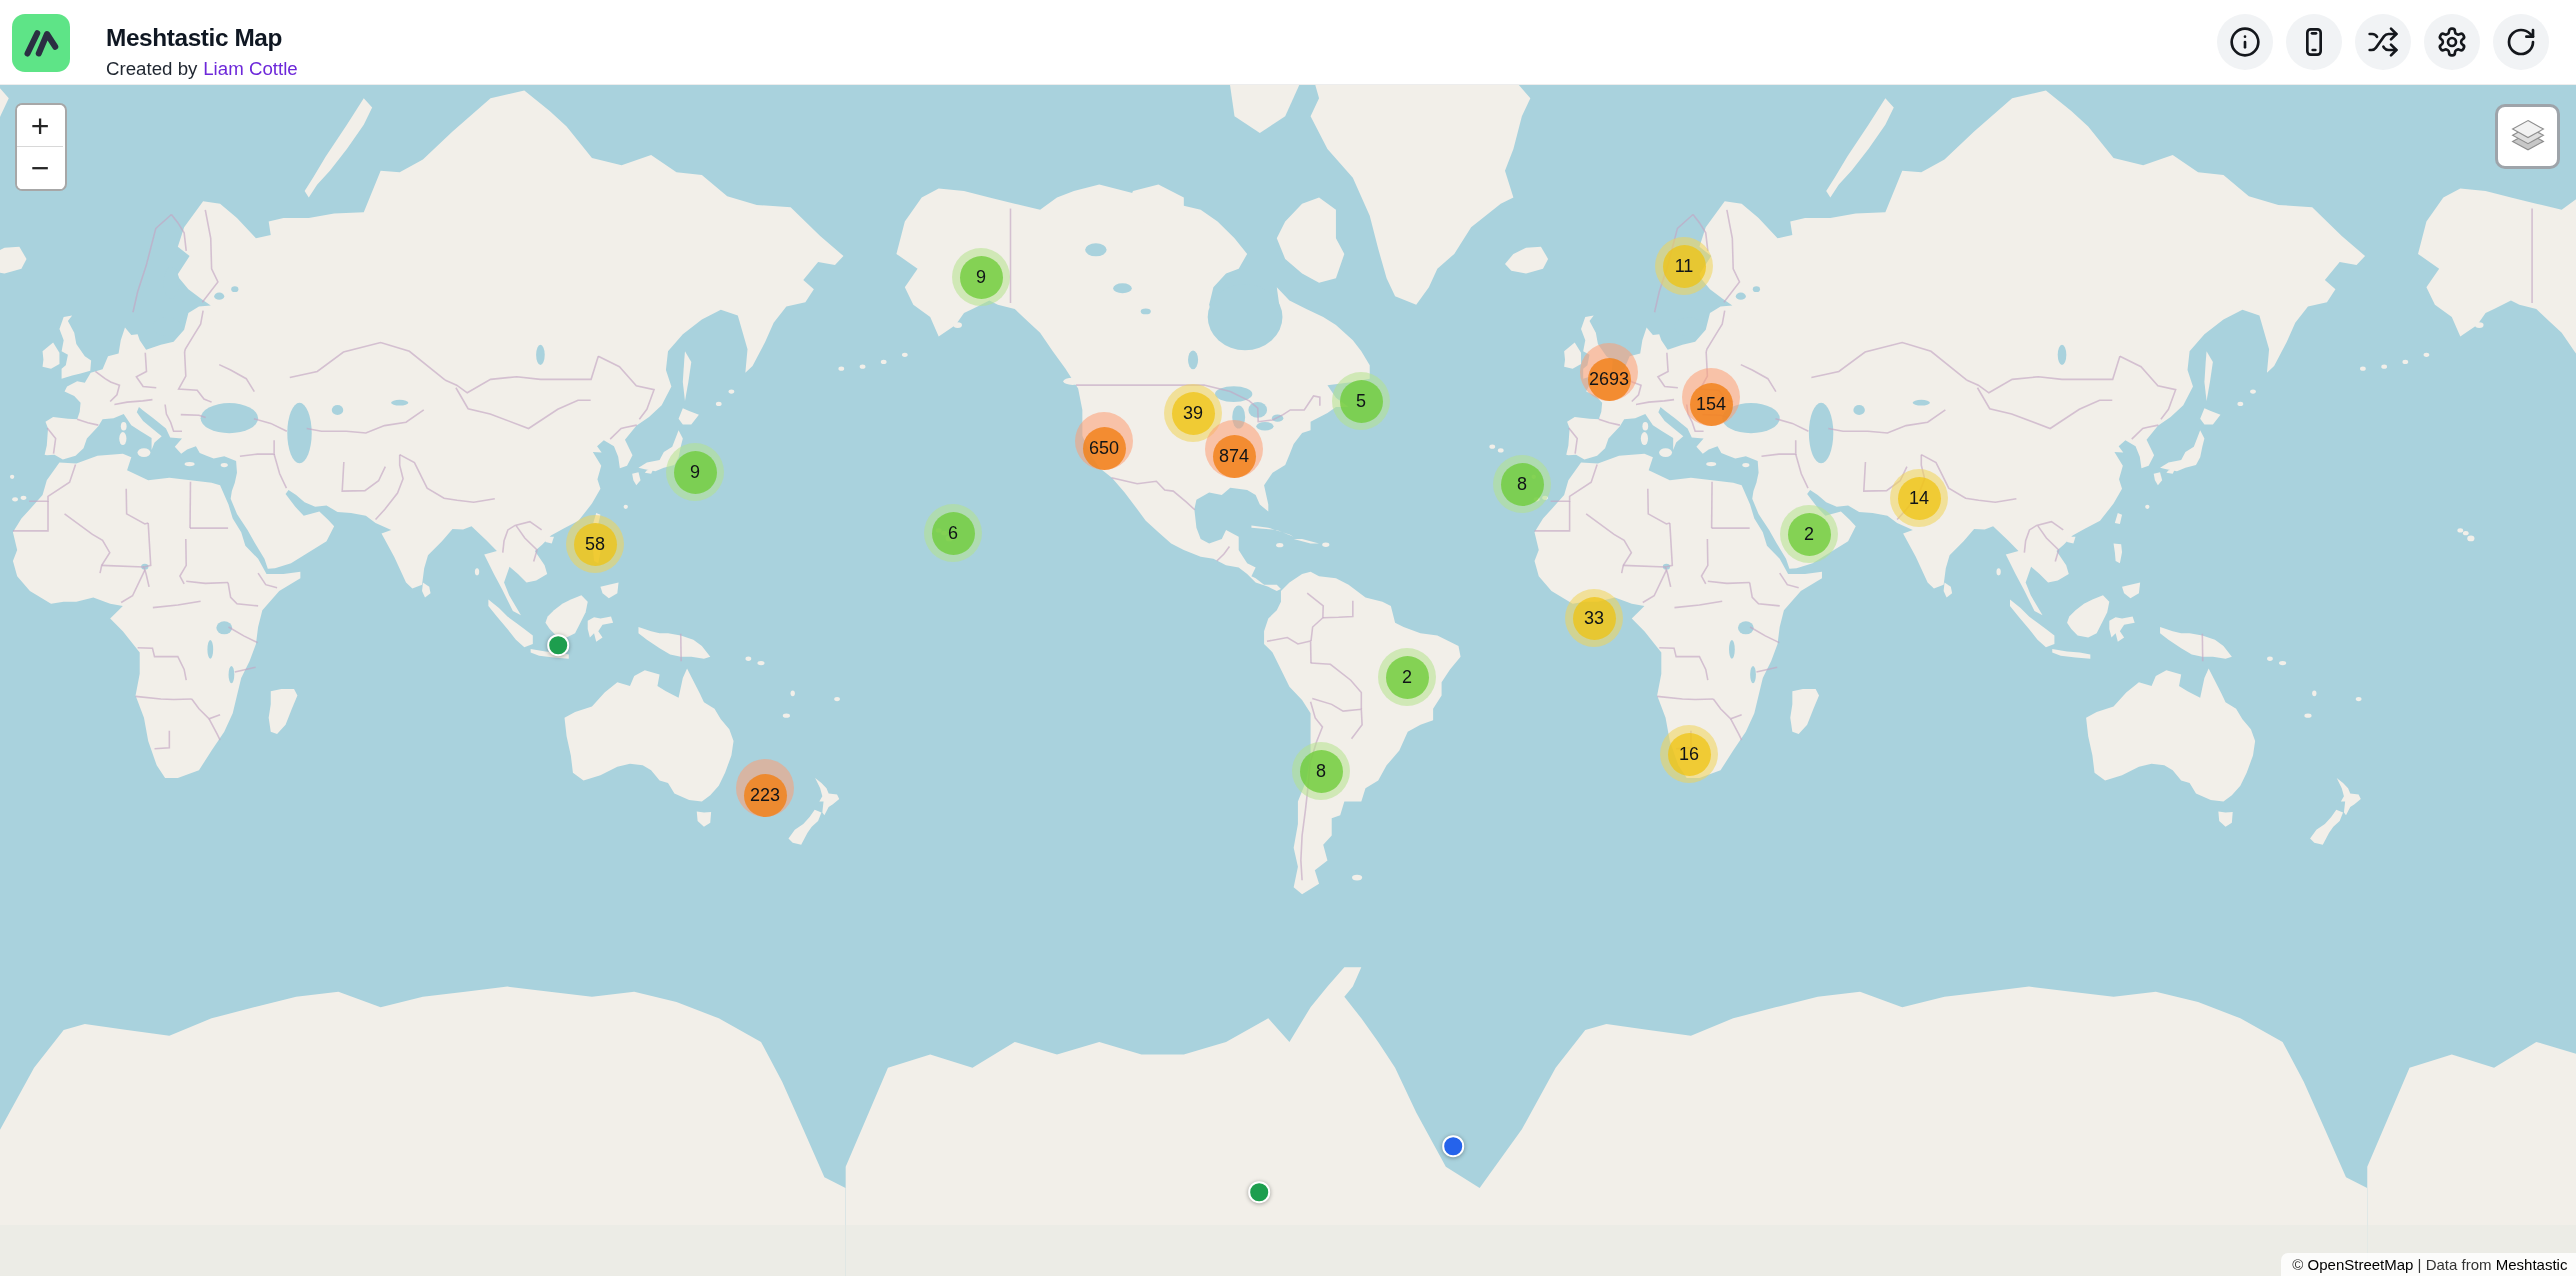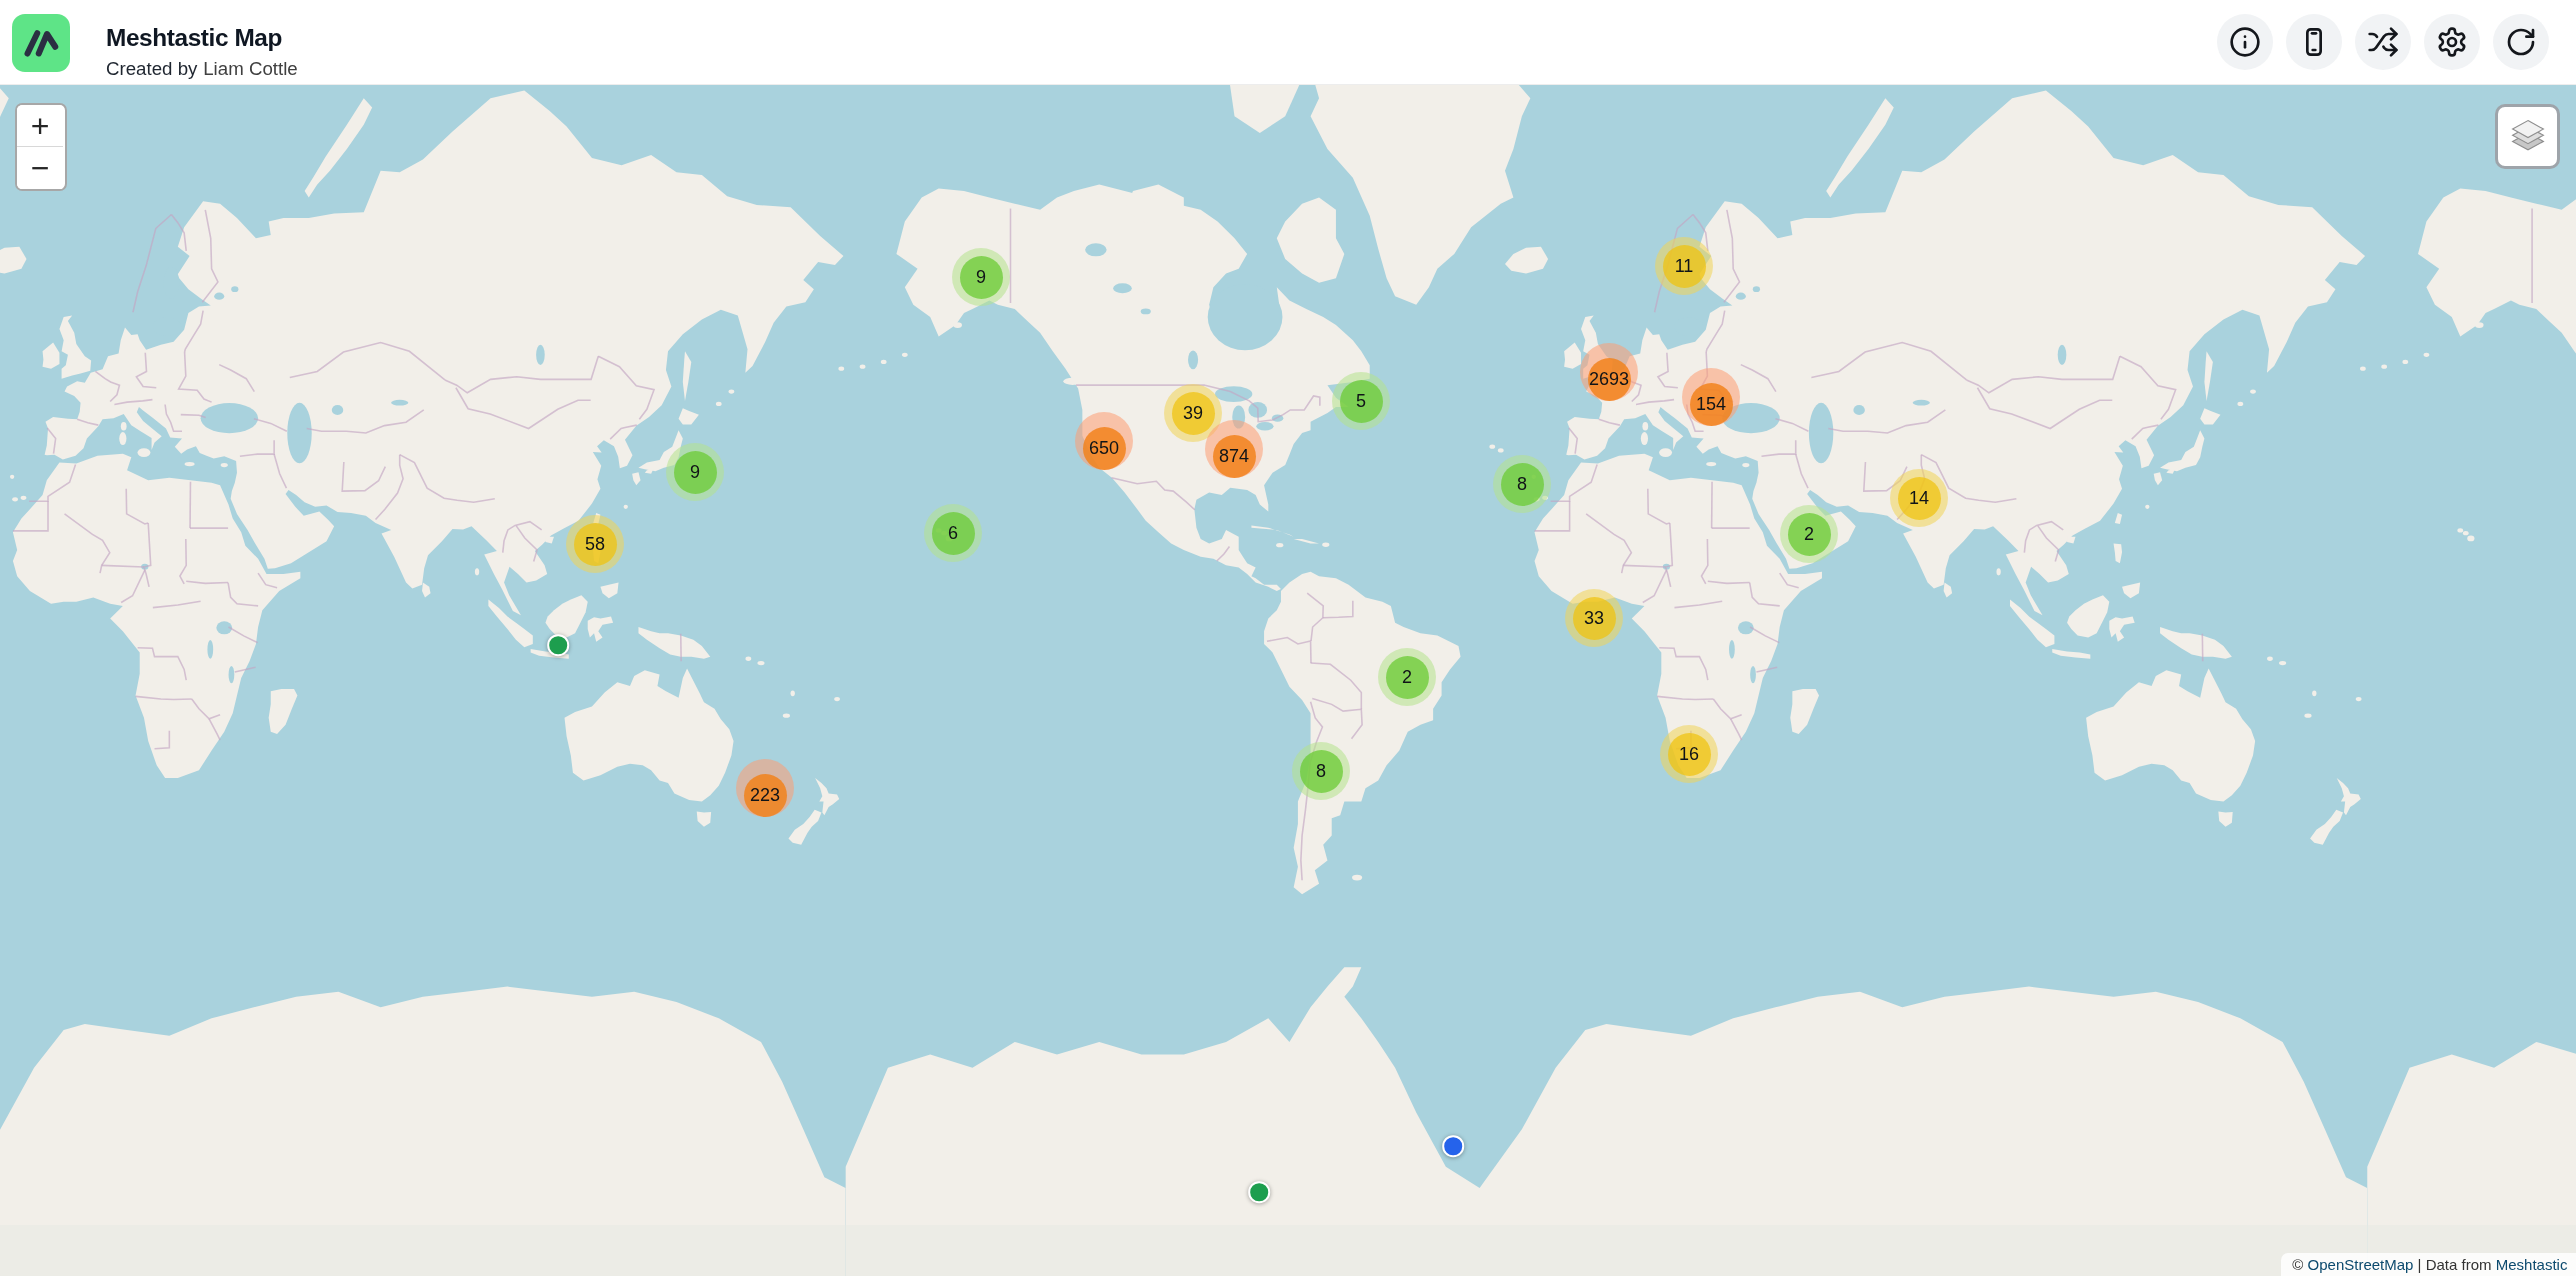--- a/index.html
+++ b/index.html
@@ -8,21 +8,21 @@
 
   
   #header { position:absolute; left:0; top:0; width:2576px; height:85px;
     background:#ffffff; border-bottom:1.4px solid rgba(0,0,0,0.07); z-index:50;
     display:flex; align-items:center; }
   #logo { position:absolute; left:11.5px; top:13.7px; width:58px; height:58px;
     border-radius:13px; background:#5ee487; display:flex; align-items:center; justify-content:center; }
   #titleblock { position:absolute; left:82px; top:22px;margin-left:24px; }
   #apptitle { font-size:24.4px; font-weight:700; color:#0f1722; line-height:32px; letter-spacing:-0.4px;}
   #subtitle { font-size:18.7px; color:#1f2630; line-height:29px; display:flex; gap:5.8px;}
-  #subtitle a { color:#404040; text-decoration:none; }
+  #subtitle a { color:#6d28d9; text-decoration:none; }
   #search { position:absolute; left:322px; top:11.5px; width:1880px; height:60px;
     border:1.4px solid #d9dce1; border-radius:11.5px; background:#f9fafb;
     font-size:21.6px; color:#3a4150; padding:0 21.6px; outline:none; }
   #search::placeholder { color:#878e9b; }
   .hbtn { position:absolute; top:14.4px; width:56px; height:56px; border-radius:50%;
     background:#f1f3f5; border:none; display:flex; align-items:center; justify-content:center; cursor:pointer; }
   .hbtn svg { width:32px; height:32px; stroke:#14171c; stroke-width:2; fill:none;
     stroke-linecap:round; stroke-linejoin:round; }
 
   
@@ -64,21 +64,21 @@
     background:#ffffff; border:2.2px solid #ababab; border-radius:10px; z-index:40;
     padding:13px 14.4px 14.4px 14.4px; box-shadow:0 1.4px 7.2px rgba(0,0,0,0.18); }
   #legend h3 { font-size:18.7px; color:#0e1116; margin-bottom:10px; }
   .lrow { display:flex; align-items:center; gap:8.6px; margin-top:5.8px; }
   .lrow .sw { width:16px; height:16px; border-radius:50%; }
   .lrow span.lbl { font-size:17px; color:#10141a; }
 
   #attrib { position:absolute; right:0; bottom:0; height:24.4px; background:rgba(255,255,255,0.82);
     z-index:40; font-size:15px; color:#333333; line-height:24.4px; padding:0 8.6px 0 11.5px;
     border-top-left-radius:7.2px; white-space:pre; }
-  #attrib a { color:#0c4a6e; text-decoration:none; cursor:pointer; }
+  #attrib a { color:#000000; text-decoration:none; cursor:pointer; }
 </style>
 </head>
 <body>
 
 <div id="map">
   <svg id="world" width="2576" height="1192" viewBox="0 0 3584 1658">
       <path class="land" d="M62.1 514.1L65.1 501.5L66.8 477.7L63.3 468.2L73.9 461.7L94.5 464.1L107.4 464.9L110.9 454.3L112.1 441.8L103.3 432.4L89.8 426.3L93.3 419.2L107.4 412.0L118.0 413.9L126.2 400.1L142.7 395.4L150.3 377.2L165.0 373.3L168.0 355.0L173.9 337.0L182.7 347.7L191.5 346.7L194.4 355.0L203.3 368.3L223.8 361.2L241.5 357.1L256.2 340.3L262.1 317.1L276.8 307.8L293.2 306.7L279.7 297.2L262.1 283.8L246.2 264.7L263.8 237.6L247.4 224.8L256.2 197.7L282.6 161.5L306.2 164.9L329.7 184.9L356.1 213.0L376.7 208.4L373.8 189.7L394.4 184.9L429.6 184.9L464.9 178.4L506.1 176.7L529.6 119.2L556.1 121.2L588.4 103.3L629.6 64.5L682.5 18.2L729.5 7.6L764.8 35.9L788.3 57.5L823.6 101.2L864.8 111.3L905.9 97.1L941.2 121.2L976.5 125.0L1011.8 154.5L1052.9 166.6L1100.0 170.0L1141.1 210.0L1173.5 237.6L1161.7 250.1L1138.2 246.0L1117.6 271.2L1132.3 283.8L1120.5 302.0L1094.1 307.8L1076.4 330.5L1064.7 357.1L1047.0 390.7L1037.0 400.1L1040.0 367.3L1026.5 320.5L1002.9 312.5L976.5 326.1L950.0 346.7L929.4 370.3L926.5 396.4L934.1 419.2L920.6 445.2L903.0 461.7L885.3 473.7L869.5 493.2L880.0 514.9L872.4 529.4L862.4 532.9L860.1 517.1L854.2 502.3L840.1 494.0L830.7 502.3L837.1 511.2L824.8 510.5L836.5 529.4L831.2 548.4L835.4 561.4L823.6 582.1L804.8 606.2L783.6 617.0L766.6 626.4L754.2 639.4L744.2 648.0L757.7 668.1L761.3 680.1L746.0 689.1L732.5 692.0L720.7 680.1L708.9 669.9L701.3 692.0L708.4 709.8L724.8 737.4L713.6 731.6L698.9 702.1L687.2 680.1L673.7 652.9L691.3 648.0L676.6 633.2L656.0 613.8L644.3 618.2L629.6 617.6L614.9 634.5L595.5 654.1L590.2 672.3L587.2 695.0L573.7 700.3L564.9 692.0L548.4 656.0L530.8 623.9L544.3 618.8L522.5 609.3L509.0 599.1L488.4 595.2L469.6 593.9L454.3 584.8L438.5 586.7L423.8 580.2L412.0 570.2L401.4 563.4L397.3 568.8L410.8 586.7L422.6 599.1L444.3 593.3L456.1 604.2L464.9 613.8L454.3 634.5L429.6 649.9L404.9 665.1L382.6 672.3L372.6 672.9L367.9 659.0L355.0 637.6L344.4 618.8L329.7 596.5L320.9 575.5L322.6 564.8L326.7 553.2L329.7 539.3L328.5 522.9L312.0 516.3L297.3 519.3L287.3 515.6L277.9 511.9L272.6 502.3L260.3 506.8L252.1 512.7L243.2 503.0L253.2 491.7L236.8 490.1L230.9 477.7L213.3 463.3L199.1 452.7L193.3 447.7L190.3 455.2L199.1 467.4L210.9 476.9L225.0 488.6L215.0 497.0L210.9 507.5L210.9 490.9L195.6 481.6L182.7 473.0L172.1 457.6L158.0 463.3L142.7 464.9L136.8 474.5L120.9 491.7L116.2 505.3L105.1 515.6L87.4 520.7L75.7 514.1L65.1 514.9Z"></path>
       <path class="land" d="M82.7 525.1L106.2 526.5L135.6 515.6L170.9 512.7L182.7 517.8L176.8 535.8L206.2 549.7L235.6 546.3L265.0 549.7L294.4 553.2L306.2 556.6L317.9 583.5L323.8 603.0L335.6 622.0L341.4 640.7L359.1 659.0L370.8 680.1L394.4 680.1L417.9 677.1L417.9 686.1L388.5 703.9L365.0 730.4L359.1 753.9L356.1 777.4L347.3 801.0L335.6 824.9L329.7 849.2L323.8 874.0L312.0 899.5L294.4 925.8L276.8 953.2L247.4 963.8L229.7 963.8L218.0 946.3L206.2 912.5L200.3 880.3L188.6 849.2L194.4 818.9L194.4 789.2L170.9 759.7L153.3 742.1L165.0 730.4L170.9 724.5L153.3 721.6L129.8 712.7L106.2 718.6L88.6 718.6L71.0 721.6L41.6 703.9L23.9 683.1L18.0 662.0L23.9 646.8L18.0 622.0L29.8 603.0L41.6 590.0L59.2 570.2L65.1 549.7Z"></path>
       <path class="land" d="M-869.8 234.8L-840.4 255.5L-858.1 281.3L-846.3 305.5L-822.8 322.7L-811.0 349.8L-787.5 333.8L-775.8 317.1L-764.0 311.3L-752.2 305.5L-740.5 299.6L-728.7 305.5L-705.2 311.3L-687.6 328.3L-669.9 344.5L-652.3 370.3L-634.6 394.5L-617.0 421.9L-611.1 451.9L-611.1 487.8L-599.4 514.1L-587.6 532.2L-570.0 546.3L-552.3 566.8L-534.7 590.0L-522.9 606.2L-505.3 622.0L-487.6 637.6L-470.0 646.8L-446.5 656.0L-428.8 659.0L-411.2 668.1L-393.6 671.1L-381.8 680.1L-370.0 692.0L-352.4 698.0L-340.6 703.9L-334.8 700.9L-340.6 695.0L-358.3 695.0L-370.0 686.1L-375.9 683.1L-370.0 671.1L-381.8 665.1L-387.7 656.0L-393.6 646.8L-393.6 628.3L-411.2 618.8L-417.1 631.4L-434.7 637.6L-446.5 631.4L-452.4 615.7L-455.3 590.0L-452.4 576.8L-434.7 566.8L-417.1 570.2L-405.3 560.0L-381.8 563.4L-370.0 570.2L-364.2 583.5L-352.4 593.3L-352.4 583.5L-358.3 556.6L-346.5 539.3L-328.9 528.6L-323.0 514.1L-317.1 499.3L-305.4 484.0L-293.6 480.1L-293.6 468.2L-270.1 456.0L-258.3 447.7L-240.7 447.7L-258.3 435.0L-270.1 417.4L-234.8 412.9L-211.3 408.4L-211.3 389.8L-223.0 370.3L-234.8 355.0L-258.3 333.8L-276.0 322.7L-299.5 311.3L-323.0 299.6L-340.6 281.3L-334.8 322.7L-346.5 349.8L-364.2 360.2L-387.7 355.0L-411.2 344.5L-428.8 328.3L-434.7 305.5L-428.8 281.3L-411.2 262.1L-393.6 255.5L-381.8 234.8L-399.4 213.0L-423.0 189.7L-446.5 173.4L-481.8 164.9L-517.0 156.2L-552.3 147.3L-587.6 138.2L-622.9 147.3L-646.4 156.2L-669.9 173.4L-705.2 164.9L-740.5 156.2L-775.8 147.3L-811.0 143.7L-834.6 156.2L-858.1 189.7Z"></path>
       <path class="land" d="M-334.8 703.9L-323.0 692.0L-305.4 680.1L-293.6 677.1L-281.8 683.1L-258.3 686.1L-240.7 695.0L-217.2 712.7L-193.6 718.6L-181.9 724.5L-176.0 748.0L-164.2 753.9L-140.7 762.7L-117.2 765.6L-87.8 780.3L-84.9 795.1L-99.6 812.9L-111.3 830.9L-111.3 849.2L-123.1 867.7L-123.1 883.5L-140.7 889.8L-158.4 899.5L-164.2 912.5L-170.1 925.8L-187.8 946.3L-199.5 967.4L-217.2 978.2L-223.0 996.7L-246.6 996.7L-252.4 1015.9L-264.2 1019.9L-264.2 1044.1L-276.0 1056.7L-270.1 1078.6L-287.7 1092.2L-281.8 1111.0L-305.4 1125.7L-317.1 1115.9L-311.2 1087.6L-317.1 1061.0L-311.2 1027.8L-311.2 996.7L-299.5 967.4L-293.6 932.6L-293.6 899.5L-293.6 874.0L-305.4 855.3L-323.0 837.0L-334.8 812.9L-346.5 789.2L-358.3 777.4L-358.3 759.7L-352.4 742.1L-340.6 730.4L-334.8 718.6Z"></path>

